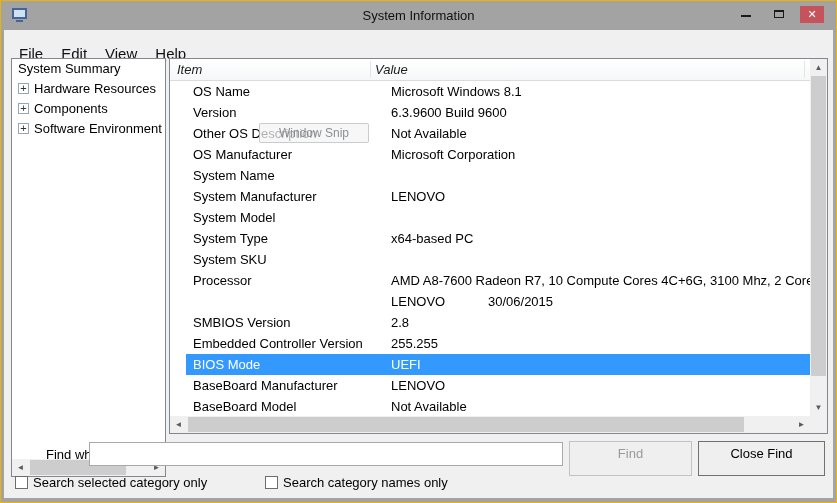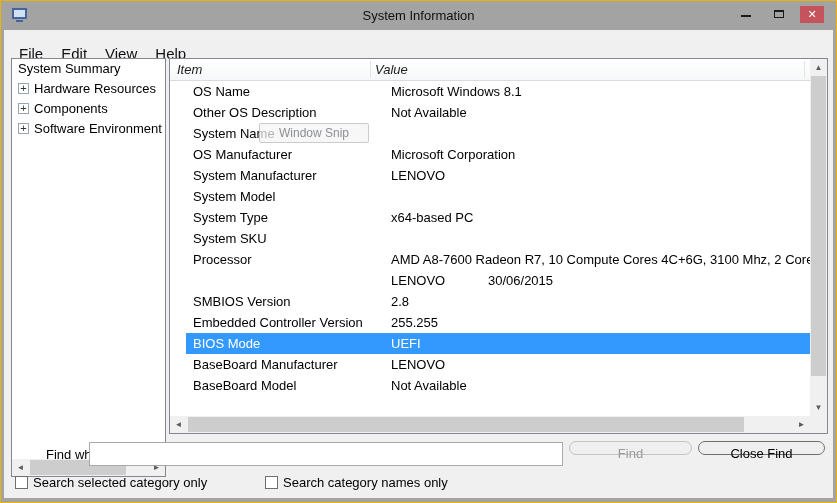--- a/index.html
+++ b/index.html
@@ -92,22 +92,22 @@
   .snip-tip { position: absolute; left: 89px; top: 64px; width: 110px; height: 20px;
               background: rgba(244,244,244,0.72); border: 1px solid rgba(150,150,150,0.45);
               color: rgba(120,125,130,0.85); font-size: 12px; line-height: 18px; text-align: center;
               border-radius: 2px; }
 
   
   .find-label { position: absolute; left: 10px; top: 417px; font-size: 13px; line-height: 15px; color: #000; margin-left: 32px; }
   .find-input { position: absolute; left: 85px; top: 412px; width: 474px; height: 24px;
                 border: 1px solid #a9a9a9; background: #ffffff; font-size: 13px; padding: 0 4px;
                 font-family: "Liberation Sans", sans-serif; outline: none; }
-  .btn { position: absolute; top: 411px; height: 14px; font-size: 13px; text-align: center;
-         line-height: 24px; background: #efefef; border-radius: 12px; }
+  .btn { position: absolute; top: 411px; height: 35px; font-size: 13px; text-align: center;
+         line-height: 24px; background: #efefef; }
   .btn.find { left: 565px; width: 123px; border: 1px solid #c3c3c3; color: #9a9a9a; }
   .btn.close-find { left: 694px; width: 127px; border: 1px solid #707070; color: #000; }
 
   
   .checkbox { position: absolute; width: 13px; height: 13px; background: #ffffff; border: 1px solid #6d6d6d; }
   .cb1 { left: 11px; top: 446px; }
   .cb2 { left: 261px; top: 446px; }
   .cb-label { position: absolute; top: 445px; font-size: 13px; line-height: 15px; color: #000; }
   .cb1-label { left: 29px; }
   .cb2-label { left: 279px; }
@@ -175,30 +175,34 @@
         <span class="hsep s1"></span>
         <span class="hsep s2"></span>
       </div>
 
       <div class="rows">
         <div class="row">
             <span class="cell item">OS Name</span>
             <span class="cell value">Microsoft Windows 8.1</span>
           </div>
         <div class="row">
+            <span class="cell item">Version</span>
+            <span class="cell value">6.3.9600 Build 9600</span>
+          </div>
+        <div class="row">
             <span class="cell item">Other OS Description</span>
             <span class="cell value">Not Available</span>
           </div>
         <div class="row">
+            <span class="cell item">OS Manufacturer</span>
+            <span class="cell value">Microsoft Corporation</span>
+          </div>
+        <div class="row">
             <span class="cell item">System Name</span>
             <span class="cell value"></span>
-          </div>
-        <div class="row">
-            <span class="cell item">OS Manufacturer</span>
-            <span class="cell value">Microsoft Corporation</span>
           </div>
         <div class="row">
             <span class="cell item">System Manufacturer</span>
             <span class="cell value">LENOVO</span>
           </div>
         <div class="row">
             <span class="cell item">System Model</span>
             <span class="cell value"></span>
           </div>
         <div class="row">

